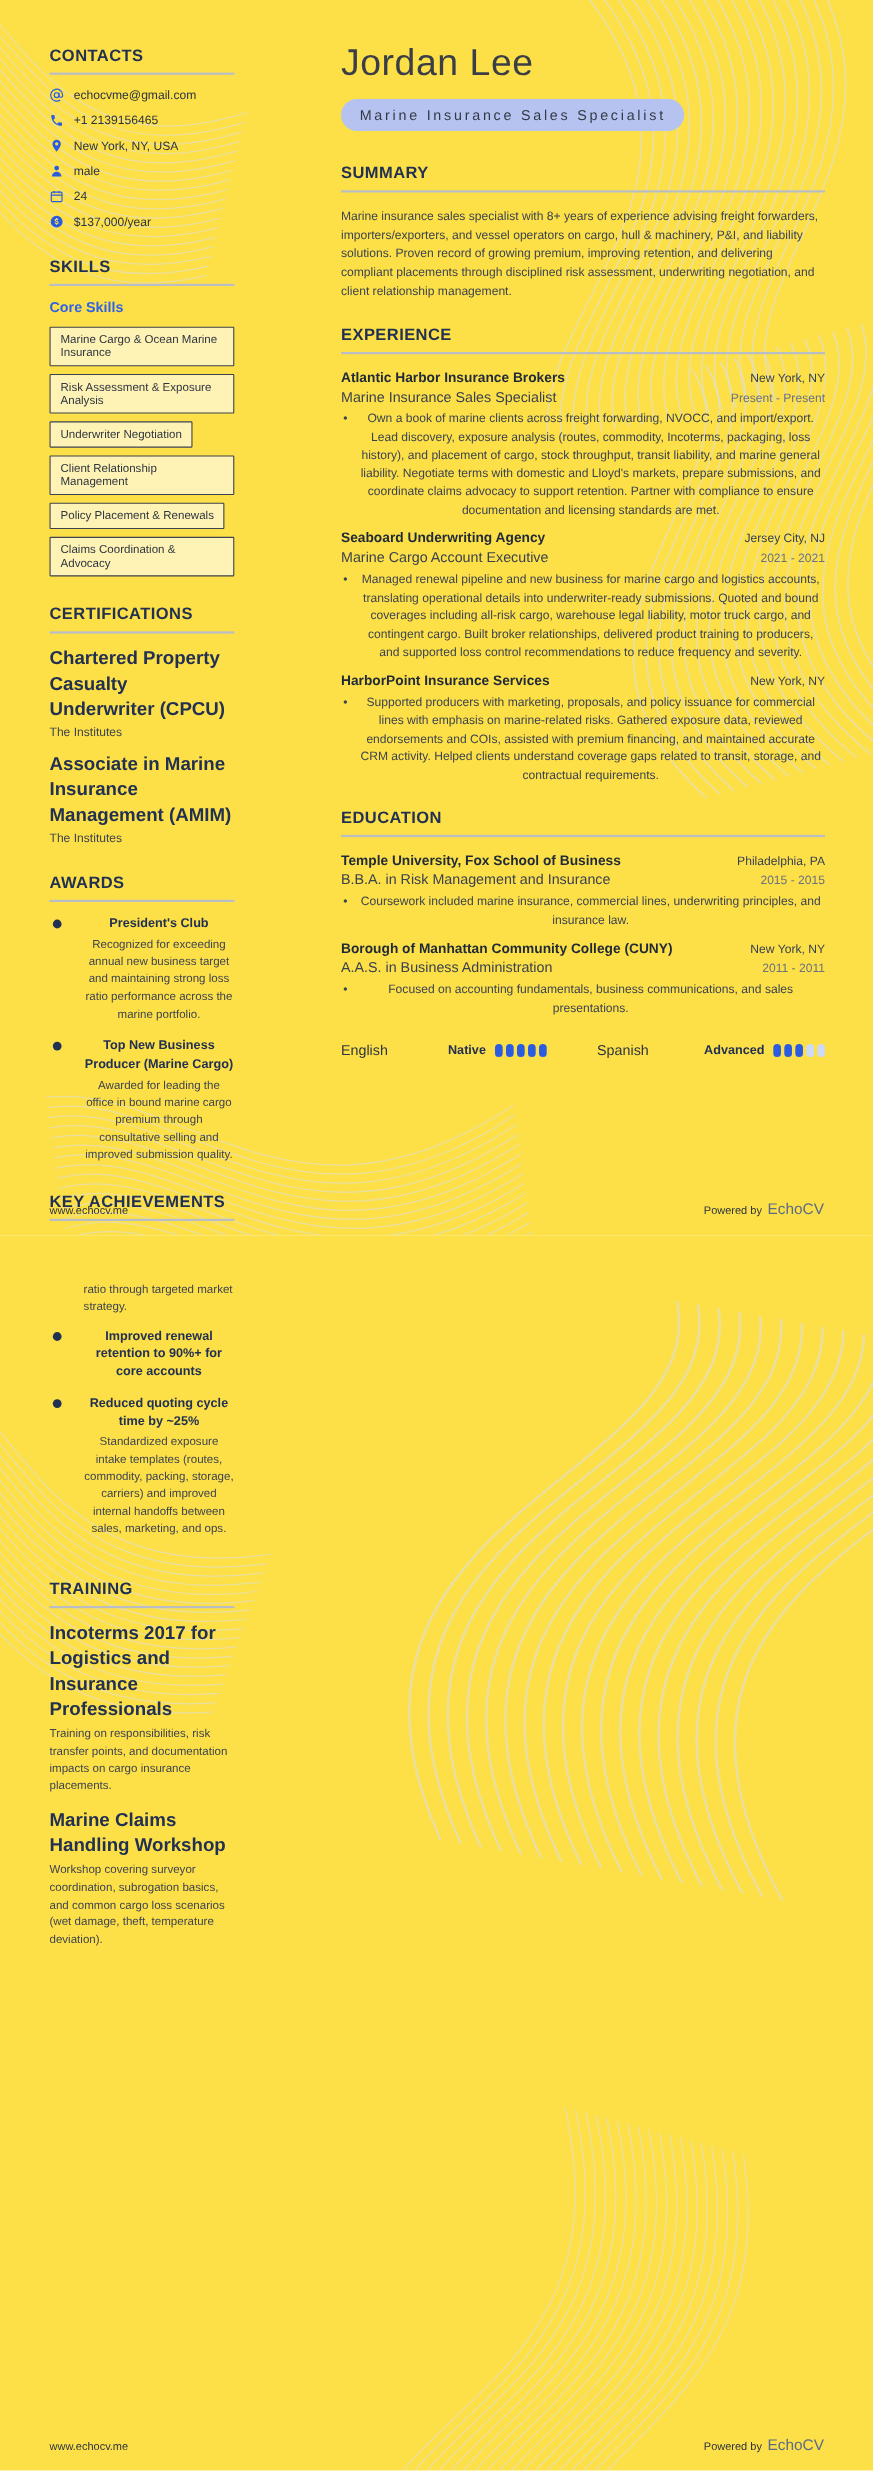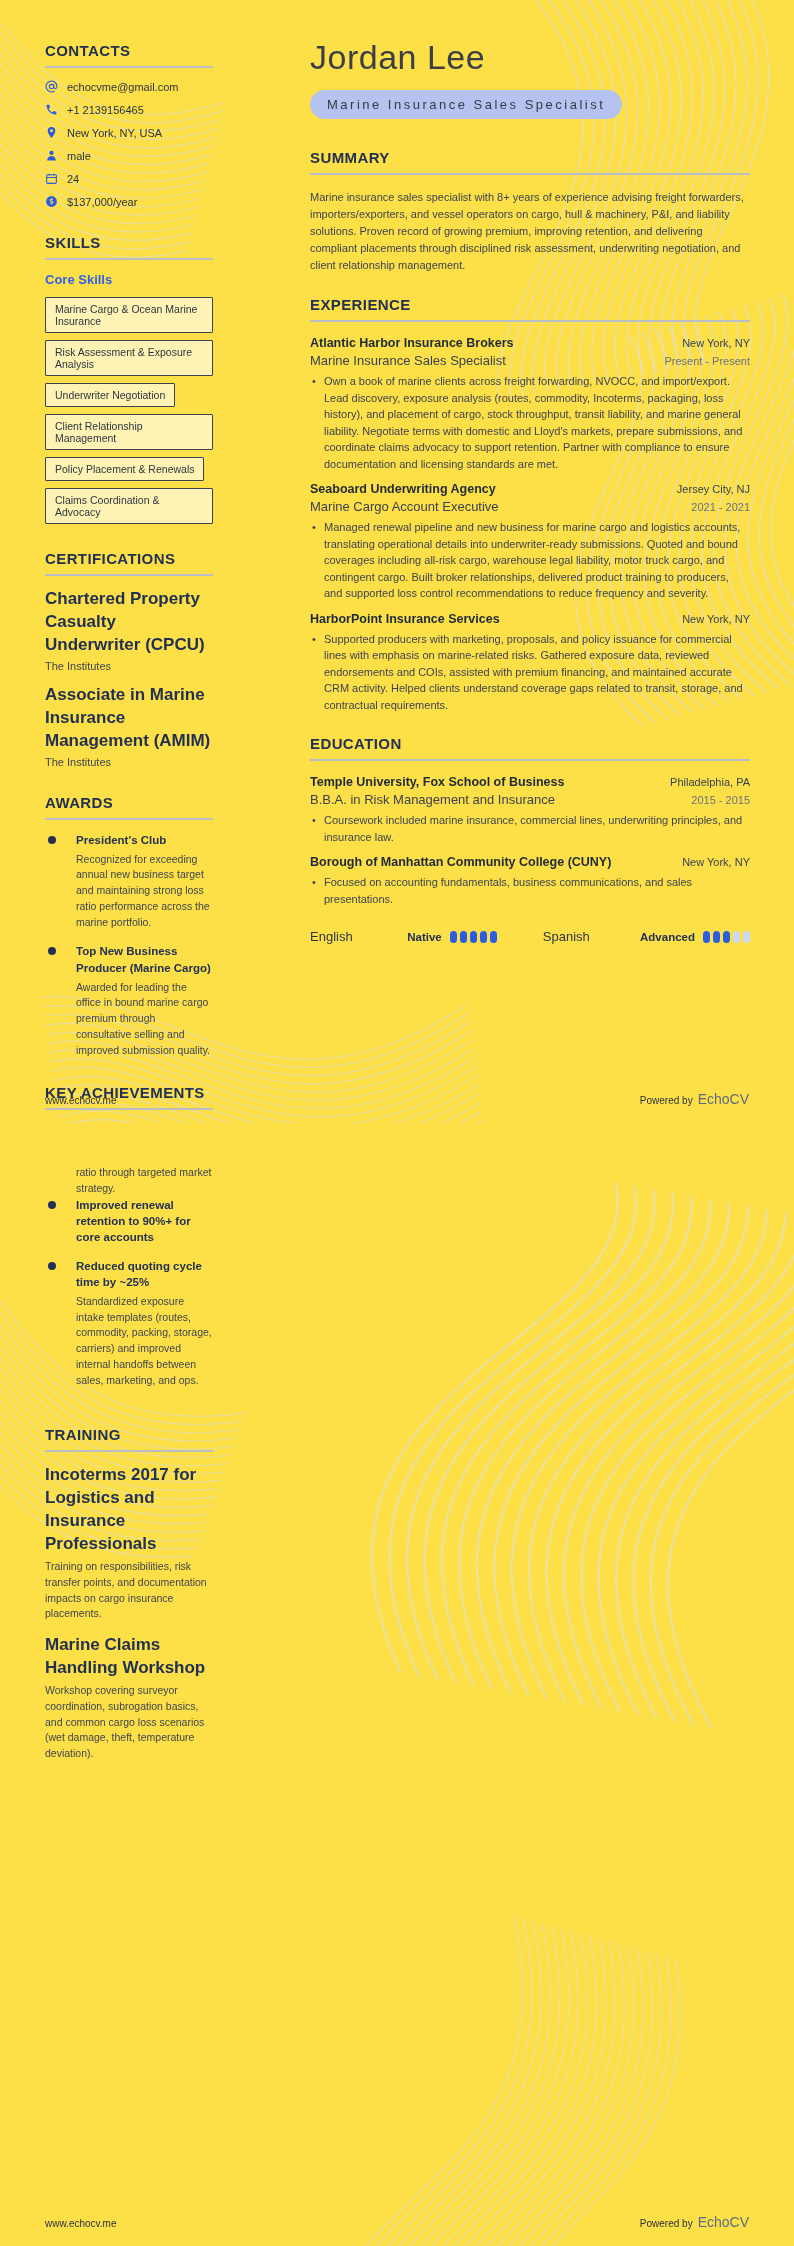--- a/index.html
+++ b/index.html
@@ -42,48 +42,48 @@
   .skill-box {
     display:block; width:-moz-fit-content; width:fit-content;
     border:1px solid #3c4250; padding:5px 9px; margin-bottom:7px;
     font-size:10.5px; color:#2f3540; border-radius:1px; background:rgba(255,255,255,.6);
   }
 
   .cert { margin-bottom:12px; }
   .cert-name { font-size:17px; font-weight:bold; color:#223052; line-height:1.35; margin-bottom:3px; }
   .cert-org  { font-size:11px; color:#3f4450; }
 
-  .b-item { position:relative; padding-left:31px; margin-bottom:13px; }
+  .b-item { position:relative; padding-left:31px; margin-bottom:13px;text-align:center; }
   .b-item .dot-mark {
     position:absolute; left:3px; top:4px; width:8px; height:8px;
     border-radius:50%; background:#223052;
   }
   .b-title { font-size:11.5px; font-weight:bold; color:#223052; line-height:1.4; margin-bottom:4px; }
   .b-desc  { font-size:10.5px; color:#3f4450; line-height:1.5; }
-  .b-cont  { padding-left:31px; font-size:10.5px; color:#3f4450; line-height:1.5; margin-bottom:0; }
+  .b-cont  { padding-left:31px; font-size:10.5px; color:#3f4450; line-height:1.5; margin-bottom:10px; }
 
   
   .name { font-size:34px; font-weight:500; color:#3b3e46; letter-spacing:.5px; margin-bottom:13px; }
   .badge {
     display:inline-block; background:#b6c3f0; color:#333a45;
     font-size:13px; letter-spacing:2.5px; padding:7px 17px; border-radius:16px;
     margin-bottom:30px;
   }
   .m-sec { margin-bottom:22px; }
   .m-sec .sec-title { margin-bottom:14px; }
   .para { font-size:11px; color:#3c4350; line-height:1.55; }
 
   .entry { margin-bottom:10px; }
   .e-row { display:flex; justify-content:space-between; align-items:baseline; }
   .e-company { font-size:12.5px; font-weight:bold; color:#1f2937; }
   .e-loc     { font-size:11px; color:#374151; white-space:nowrap; }
   .e-role    { font-size:13px; color:#3a4150; margin-top:3px; }
   .e-dates   { font-size:11px; color:#6a7180; white-space:nowrap; }
   .e-bullet  { position:relative; padding-left:14px; margin-top:5px;
-               font-size:11px; color:#3c4350; line-height:1.5; }
+               font-size:11px; color:#3c4350; line-height:1.5;text-align:center; }
   .e-bullet::before { content:"•"; position:absolute; left:2px; top:0; color:#3c4350; }
 
   .lang-row { display:flex; align-items:center; margin-top:6px; }
   .lang-name { font-size:13px; color:#2f3540; width:118px; }
   .lang-level { font-size:11.5px; font-weight:bold; color:#223052; margin-right:8px; }
   .dots { display:inline-flex; gap:3px; align-items:center; margin-right:46px; }
   .dots .dot { width:7px; height:12px; border-radius:3.5px; }
   .dots .on  { background:#2b5ce0; }
   .dots .off { background:#ccdaf8; }
 
@@ -342,20 +342,24 @@
           <span class="e-dates">2015 - 2015</span>
         </div>
         <div class="e-bullet">Coursework included marine insurance, commercial lines, underwriting principles, and insurance law.</div>
       </div>
 
       <div class="entry">
         <div class="e-row">
           <span class="e-company">Borough of Manhattan Community College (CUNY)</span>
           <span class="e-loc">New York, NY</span>
         </div>
+        <div class="e-row">
+          <span class="e-role">A.A.S. in Business Administration</span>
+          <span class="e-dates">2011 - 2011</span>
+        </div>
         <div class="e-bullet">Focused on accounting fundamentals, business communications, and sales presentations.</div>
       </div>
     </div>
 
     <div class="m-sec">
       <div class="lang-row">
         <span class="lang-name">English</span>
         <span class="lang-level">Native</span>
         <span class="dots">
             <span class="dot on"></span>

